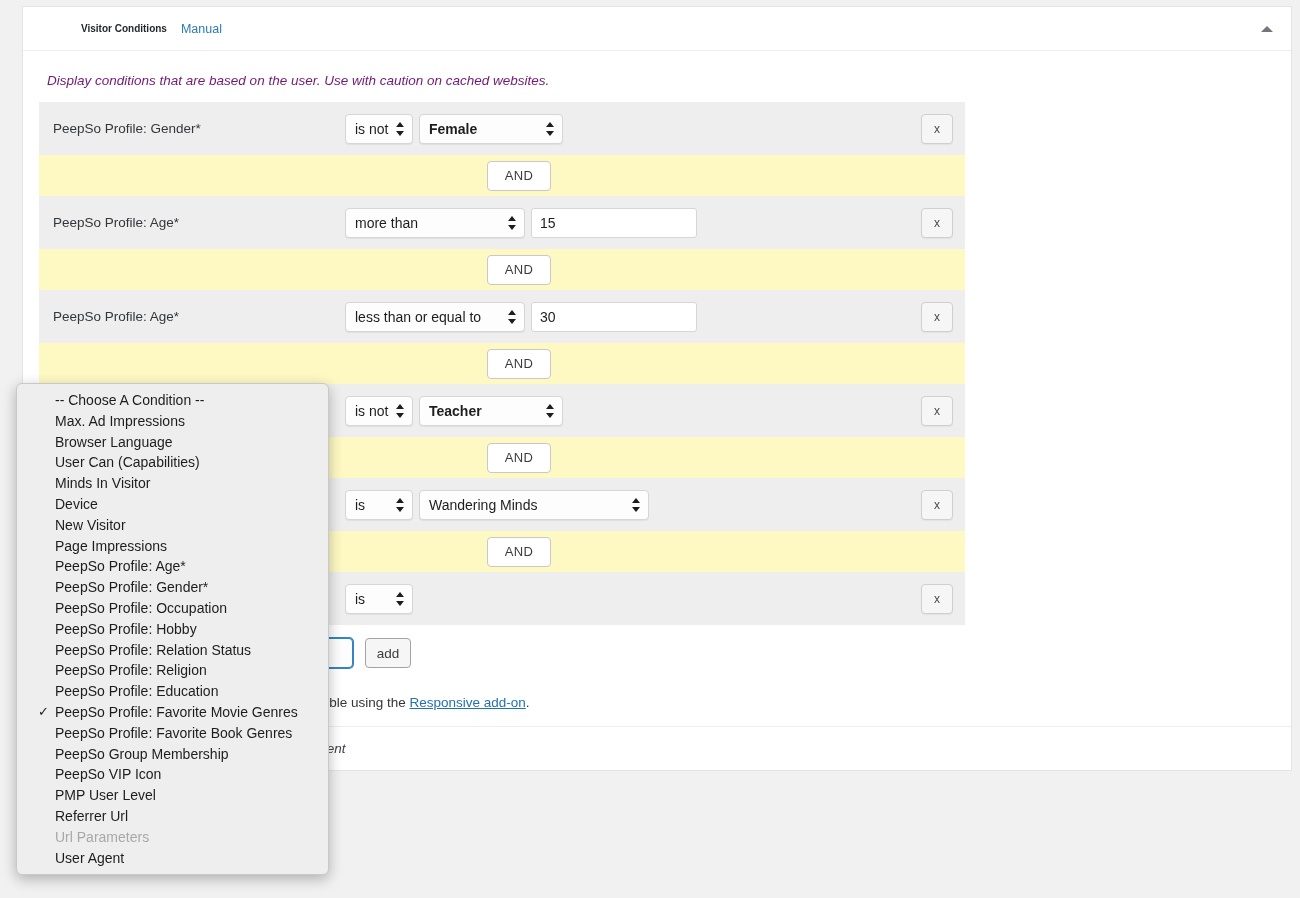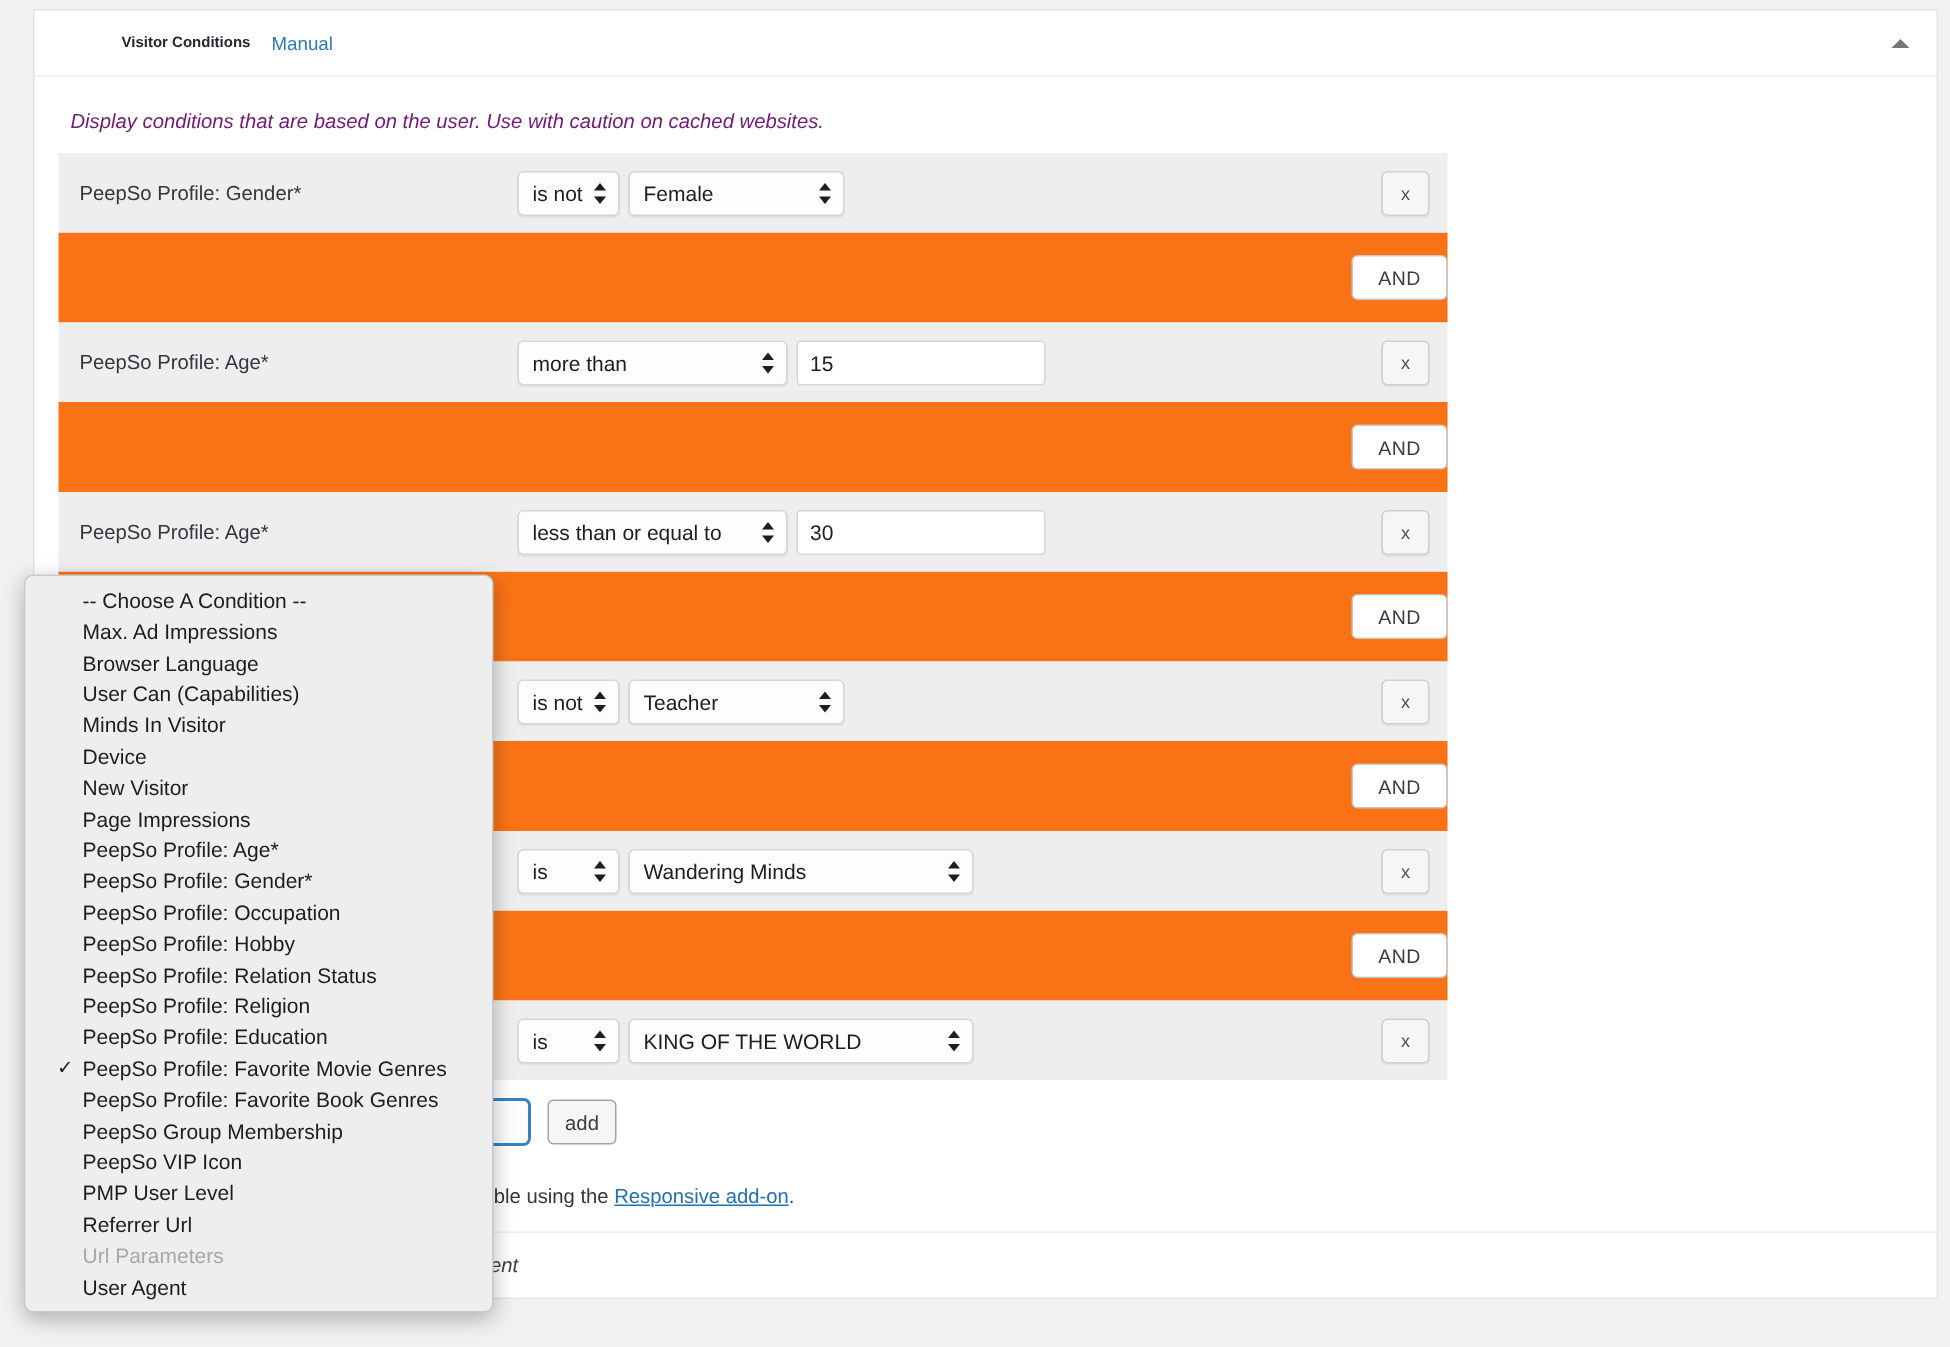--- a/index.html
+++ b/index.html
@@ -149,21 +149,21 @@
   .sel .arrows:before {
     top: 1px;
     border-bottom: 5px solid #1d1d1d;
   }
   .sel .arrows:after {
     bottom: 1px;
     border-top: 5px solid #1d1d1d;
   }
   .sel-op { width: 68px; }
   .sel-op-wide { width: 180px; }
-  .sel-val { width: 144px; }
+  .sel-val { width: 144px; font-weight: bold; }
   .sel-val-wide { width: 230px; }
 
   .txt {
     width: 166px;
     height: 30px;
     box-sizing: border-box;
     border: 1px solid #d6d6d6;
     border-radius: 3px;
     background: #ffffff;
     font-size: 14px;
@@ -184,27 +184,27 @@
     border: 1px solid #cfcfcf;
     border-radius: 4px;
     font-size: 12px;
     color: #4b4b4b;
     cursor: pointer;
     font-family: "Liberation Sans", sans-serif;
     box-shadow: 0 1px 1px rgba(0,0,0,0.05);
   }
 
   .and-row {
-    height: 60px;
-    display: flex;
-    align-items: center;
-    justify-content: flex-end;
+    height: 41px;
+    display: flex;
+    align-items: center;
+    justify-content: flex-start;
     padding-left: 448px;
     box-sizing: border-box;
-    background: #f97316;
+    background: #fef9c3;
   }
   .btn-and {
     min-width: 64px;
     height: 30px;
     background: #ffffff;
     border: 1px solid #c8c8c8;
     border-radius: 4px;
     font-size: 13px;
     color: #3c3c3c;
     cursor: pointer;
@@ -402,24 +402,20 @@
 
       <div class="and-row">
         <button class="btn-and">AND</button>
       </div>
 
       <div class="cond-row">
         <span class="cond-label">PeepSo Group Membership</span>
         <span class="cond-controls">
           <span class="sel sel-op">
             <span class="sel-text">is</span>
-            <span class="arrows"></span>
-          </span>
-          <span class="sel sel-val-wide">
-            <span class="sel-text">KING OF THE WORLD</span>
             <span class="arrows"></span>
           </span>
         </span>
         <button class="btn-x">x</button>
       </div>
 
       <div class="add-row">
         <span class="add-select">
           <span class="sel-text">PeepSo Profile: Favorite Movie Genres</span>
           <span class="arrows"></span>

